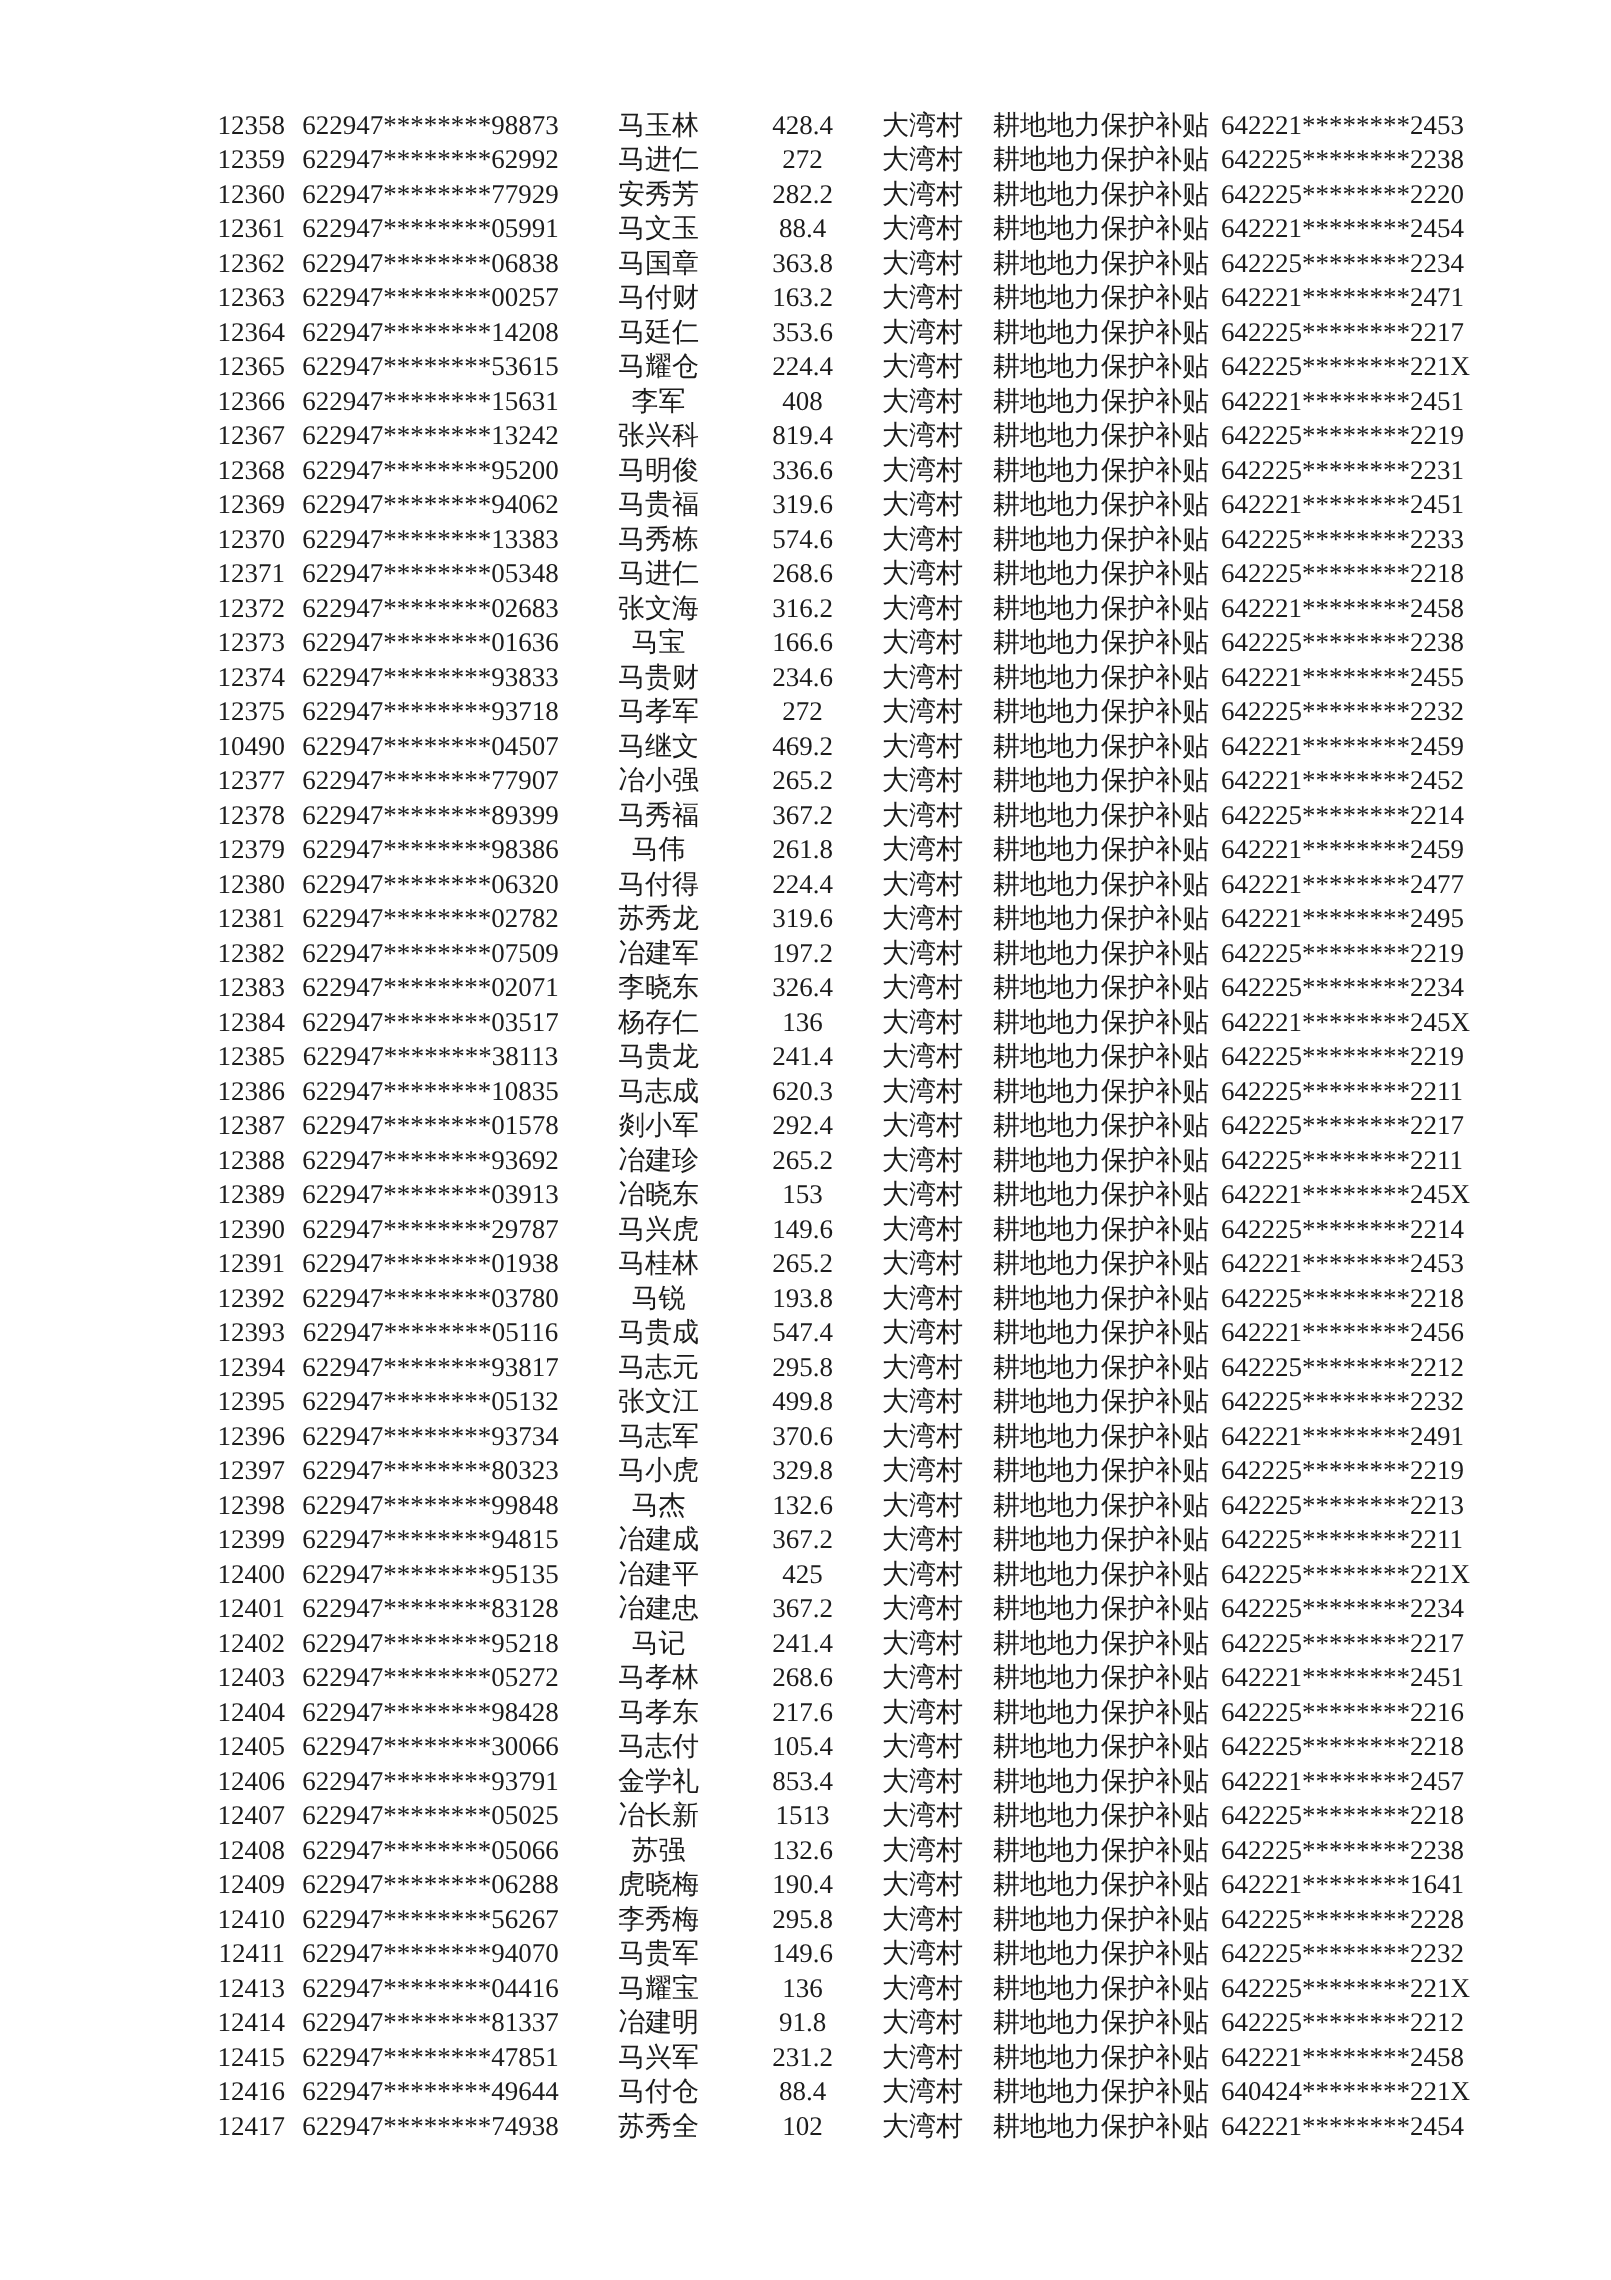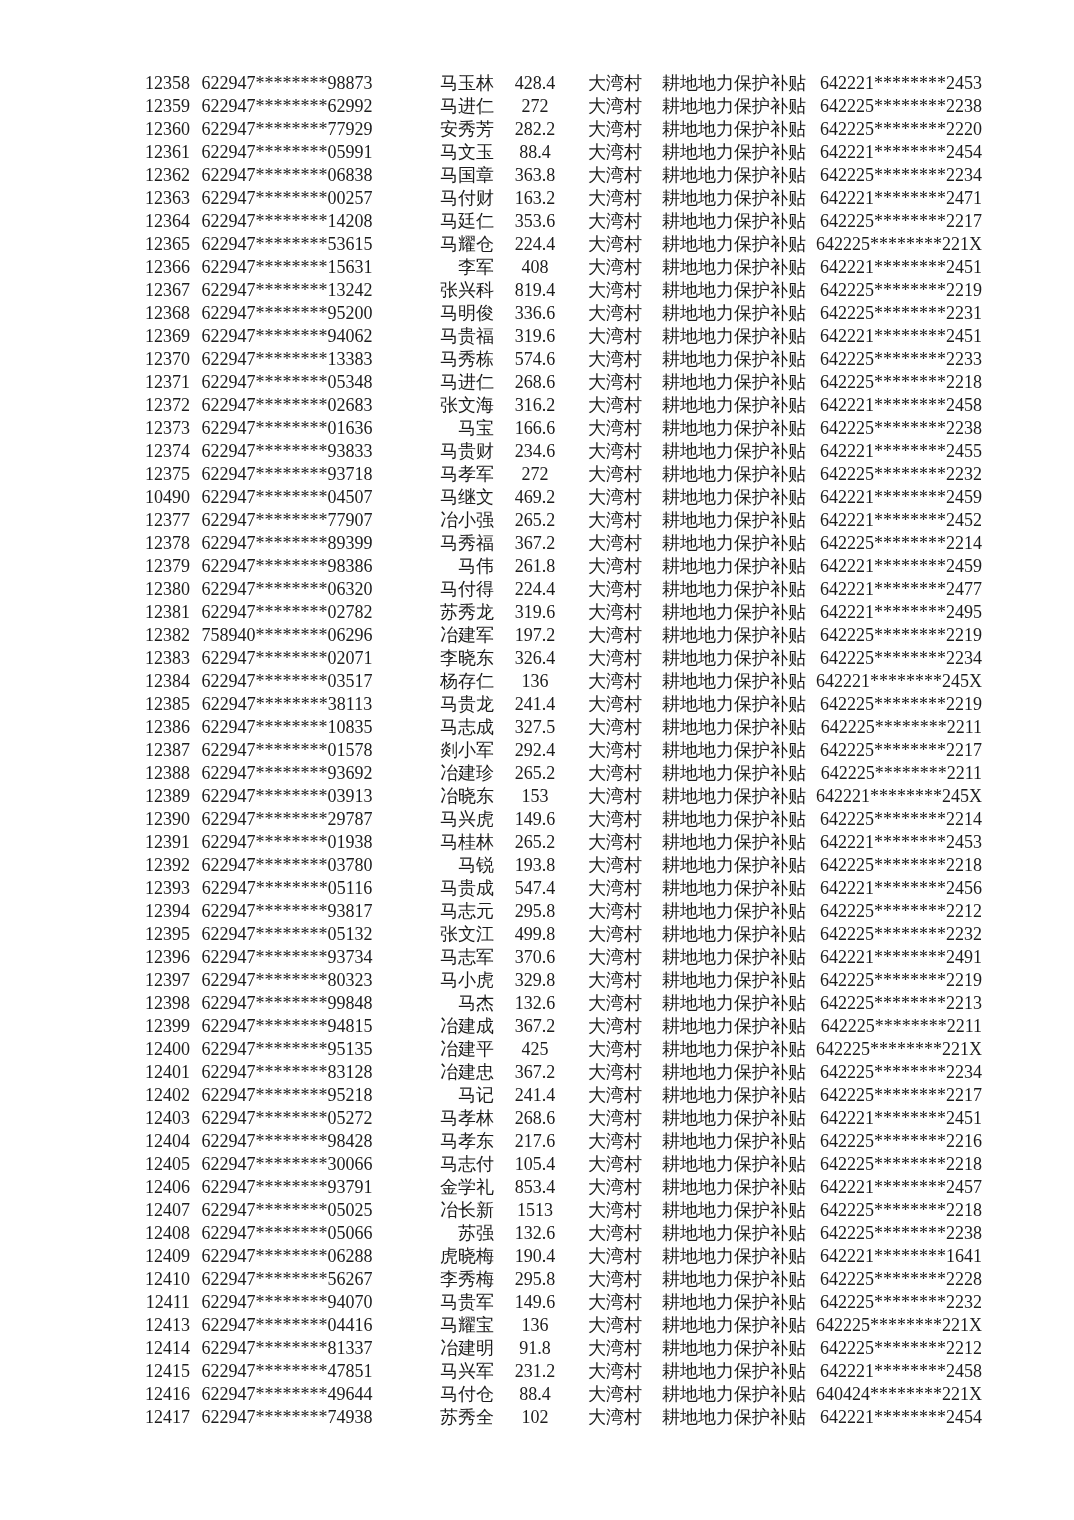--- a/index.html
+++ b/index.html
@@ -32,25 +32,25 @@
     height: 23px;
     padding: 0;
     white-space: nowrap;
     overflow: hidden;
     line-height: 23px;
     vertical-align: middle;
     border: none;
   }
   td.c-no      { text-align: right;  padding-right: 18px; }
   td.c-id      { text-align: center; }
-  td.c-name    { text-align: right; }
+  td.c-name    { text-align: center; }
   td.c-amount  { text-align: center; }
   td.c-village { text-align: center; }
   td.c-subsidy { text-align: center; }
-  td.c-account { text-align: right; }
+  td.c-account { text-align: left; }
 </style>
 </head>
 <body>
 
 <div id="sheet">
   <table class="datagrid">
     <colgroup>
       <col style="width:166px">
       <col style="width:194px">
       <col style="width:110px">
@@ -295,21 +295,21 @@
     <td class="c-id">622947********02782</td>
     <td class="c-name">苏秀龙</td>
     <td class="c-amount">319.6</td>
     <td class="c-village">大湾村</td>
     <td class="c-subsidy">耕地地力保护补贴</td>
     <td class="c-account">642221********2495</td>
   </tr>
 
   <tr>
     <td class="c-no">12382</td>
-    <td class="c-id">758940********06296</td>
+    <td class="c-id">622947********07509</td>
     <td class="c-name">冶建军</td>
     <td class="c-amount">197.2</td>
     <td class="c-village">大湾村</td>
     <td class="c-subsidy">耕地地力保护补贴</td>
     <td class="c-account">642225********2219</td>
   </tr>
 
   <tr>
     <td class="c-no">12383</td>
     <td class="c-id">622947********02071</td>
@@ -337,21 +337,21 @@
     <td class="c-amount">241.4</td>
     <td class="c-village">大湾村</td>
     <td class="c-subsidy">耕地地力保护补贴</td>
     <td class="c-account">642225********2219</td>
   </tr>
 
   <tr>
     <td class="c-no">12386</td>
     <td class="c-id">622947********10835</td>
     <td class="c-name">马志成</td>
-    <td class="c-amount">327.5</td>
+    <td class="c-amount">620.3</td>
     <td class="c-village">大湾村</td>
     <td class="c-subsidy">耕地地力保护补贴</td>
     <td class="c-account">642225********2211</td>
   </tr>
 
   <tr>
     <td class="c-no">12387</td>
     <td class="c-id">622947********01578</td>
     <td class="c-name">剡小军</td>
     <td class="c-amount">292.4</td>

